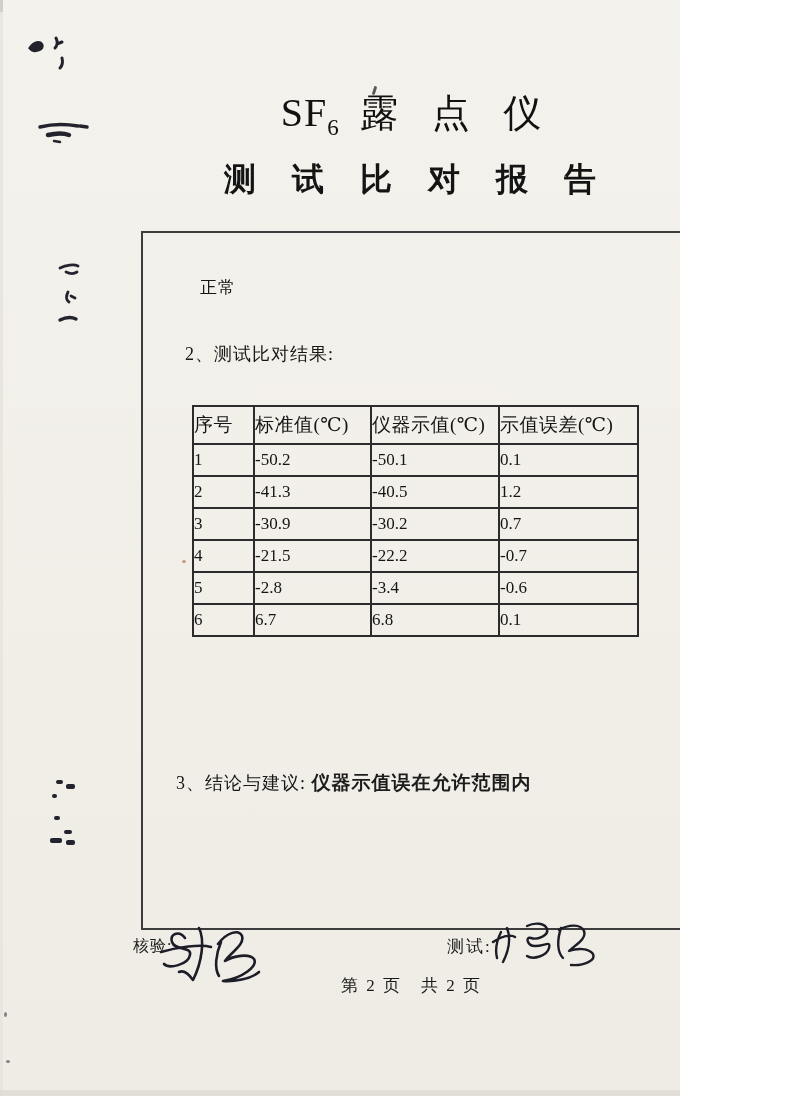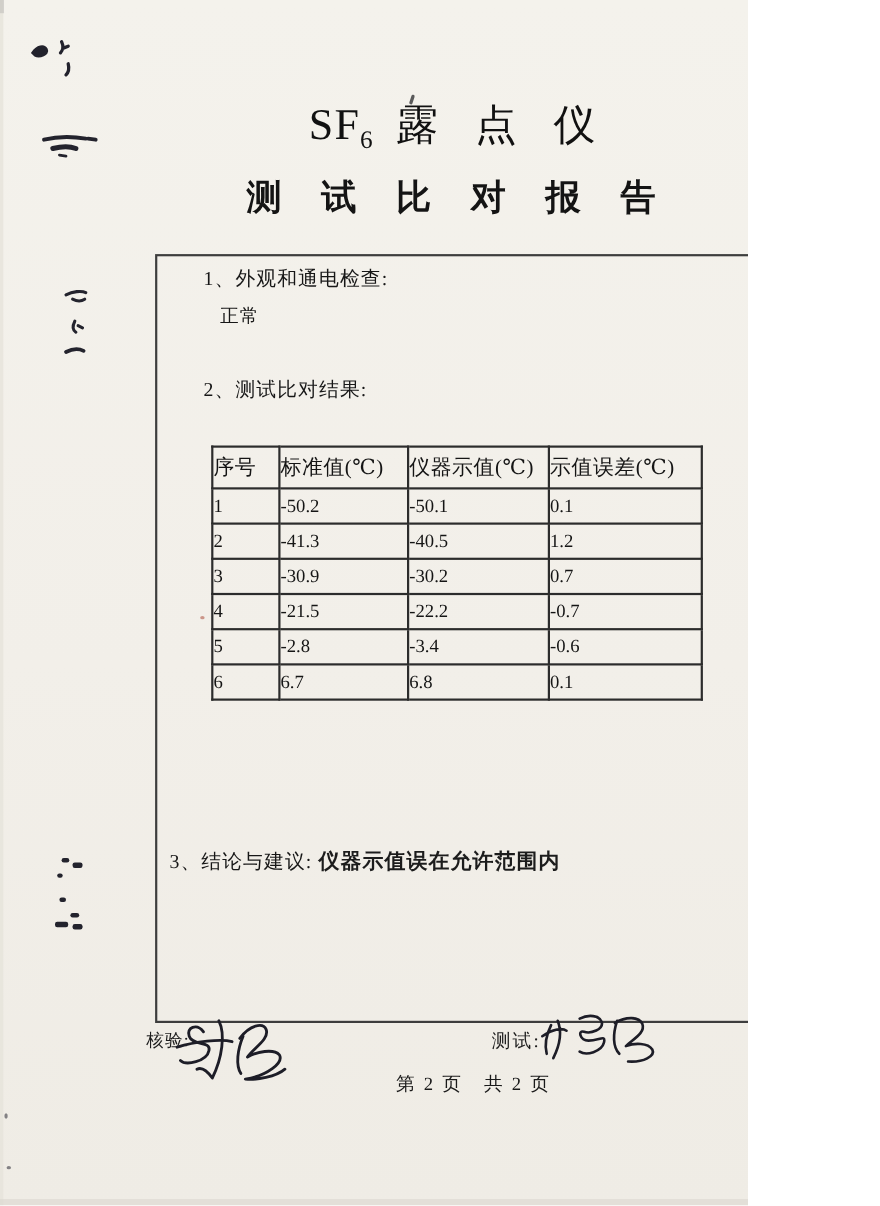--- a/index.html
+++ b/index.html
@@ -18,40 +18,40 @@
   .title-line2 { left:0; top:158px; width:834px; text-align:center; font-size:32px; font-weight:bold; letter-spacing:14px; color:#141414; }
   .tick-mark { left:373px; top:86px; width:3px; height:9px; background:#5a5a5a; transform:rotate(18deg); border-radius:2px; }
 
   
   .main-box { left:141px; top:231px; width:548px; height:695px; border:2px solid #3d3d3d; }
 
   .sec-label { font-size:18px; letter-spacing:1px; color:#171717; white-space:nowrap; }
   .item1-label { left:185px; top:241px; }
   .item1-value { left:200px; top:276px; font-size:17px; }
   .item2-label { left:185px; top:342px; }
-  .item3-line  { left:154px; top:770px; font-size:19px; }
+  .item3-line  { left:176px; top:770px; font-size:19px; }
   .item3-line .val { font-family:"Liberation Sans","DejaVu Sans",sans-serif; font-weight:bold; letter-spacing:1px; font-size:19px; }
 
   
   .cmp-table { position:absolute; left:192px; top:405px; border-collapse:collapse; table-layout:fixed; }
   .cmp-table th, .cmp-table td {
     border:2px solid #2c2c2c; text-align:left; vertical-align:middle;
     padding:0; font-weight:normal; color:#151515;
   }
   .cmp-table th { height:36px; font-size:19px; letter-spacing:0.5px; }
   .cmp-table td { height:30px; font-size:17px; }
   .col-no  { width:61px; }
   .col-std { width:117px; }
   .col-ins { width:128px; }
   .col-err { width:139px; }
 
   
   .verify-label { left:133px; top:936px; font-size:16px; letter-spacing:1px; }
   .test-label   { left:447px; top:935px; font-size:17px; letter-spacing:2px; }
-  .page-info    { left:341px; top:974px; width:160px; text-align:right; font-size:17px; letter-spacing:2px; color:#1a1a1a; }
+  .page-info    { left:341px; top:974px; width:160px; text-align:left; font-size:17px; letter-spacing:2px; color:#1a1a1a; }
 
   .sig { pointer-events:none; }
 
   
   .stamp { left:686px; top:746px; opacity:0.93; }
   .speck  { background:#3a3a42; border-radius:50%; opacity:0.6; }
   .edge-shadow-bottom { left:0; top:1090px; width:800px; height:6px; background:#dcd9d1; opacity:0.65; }
   .edge-shadow-left   { left:0; top:0; width:3px; height:1096px; background:#e6e3db; opacity:0.8; }
   .corner-mark { left:0; top:0; width:3px; height:12px; background:#4a4a52; opacity:0.7; }
 </style>
@@ -63,21 +63,20 @@
   <div class="abs tick-mark"></div>
 
   <div class="abs title-line1">
     <span class="latin">SF</span><sub>6</sub>
     <span>露 点 仪</span>
   </div>
   <div class="abs title-line2">测 试 比 对 报 告</div>
 
   <div class="abs main-box"></div>
 
-  <div class="abs sec-label item1-label">1、外观和通电检查:</div>
   <div class="abs sec-label item1-value">正常</div>
   <div class="abs sec-label item2-label">2、测试比对结果:</div>
 
   <table class="cmp-table">
     <colgroup>
         <col class="col-no">
         <col class="col-std">
         <col class="col-ins">
         <col class="col-err">
       </colgroup>

